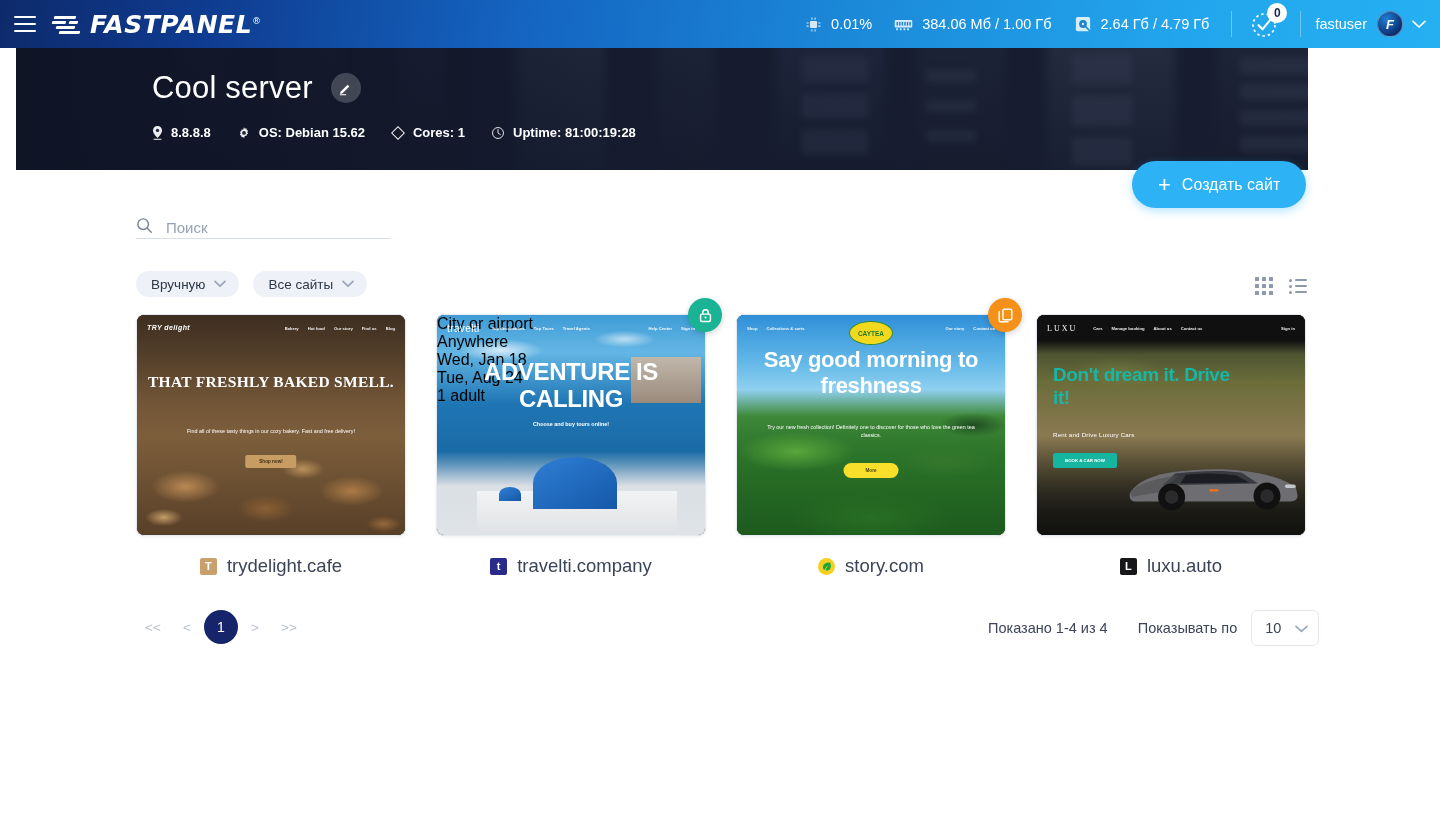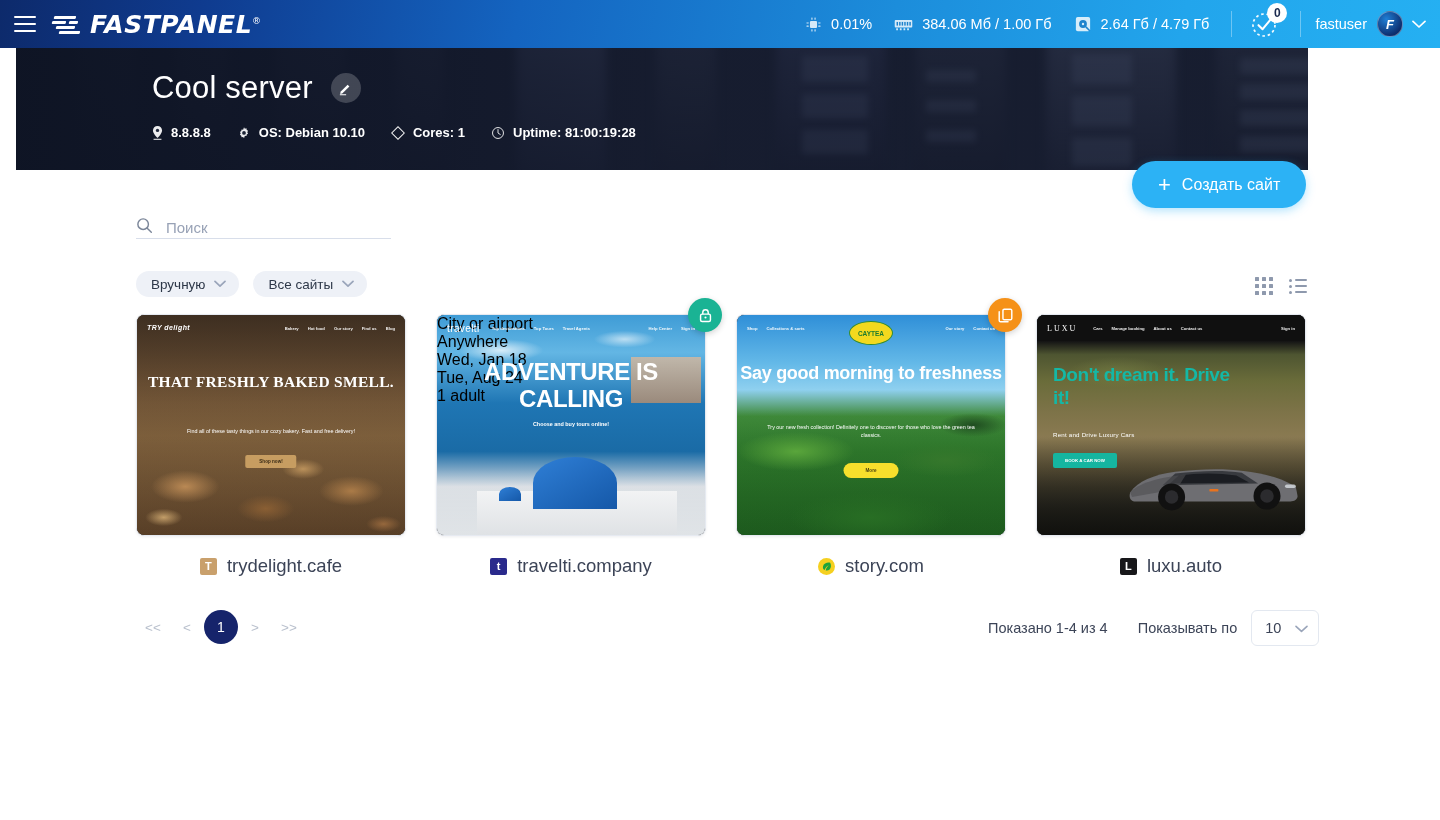--- a/index.html
+++ b/index.html
@@ -411,21 +411,21 @@
         <span>8.8.8.8</span>
       </div>
 
       <div class="meta-item">
         <span class="micon">
           <svg width="14" height="14" viewBox="0 0 24 24">
               <path d="M12 2.2l1.5 2.3 2.7-.5.5 2.7 2.3 1.5-1.4 2.4 1.4 2.4-2.3 1.5-.5 2.7-2.7-.5L12 21l-1.5-2.3-2.7.5-.5-2.7L5 15l1.4-2.4L5 10.2l2.3-1.5.5-2.7 2.7.5z" fill="#fff"></path>
               <circle cx="12" cy="11.8" r="3.2" fill="#1d2537"></circle>
             </svg>
         </span>
-        <span>OS: Debian 10.10</span>
+        <span>OS: Debian 15.62</span>
       </div>
 
       <div class="meta-item">
         <span class="micon">
           <svg width="14" height="14" viewBox="0 0 22 22">
               <rect x="4" y="4" width="14" height="14" transform="rotate(45 11 11)" fill="none" stroke="#fff" stroke-width="1.6"></rect>
             </svg>
         </span>
         <span>Cores: 1</span>
       </div>
@@ -597,21 +597,21 @@
           <div class="tn-nav" style="justify-content:space-between;">
             <div style="display:flex;">
               <span class="lk">Shop</span>
               <span class="lk">Collections &amp; sorts</span>
             </div>
             <div style="display:flex;">
               <span class="lk">Our story</span>
               <span class="lk" style="margin-right:0;">Contact us</span>
             </div>
           </div>
-          <div class="tn-h" style="top:48px;font-size:18px;font-weight:800;line-height:1.2;letter-spacing:-.3px;">Say good morning to freshness</div>
+          <div class="tn-h" style="top:32px;font-size:22px;font-weight:800;line-height:1.2;letter-spacing:-.3px;">Say good morning to freshness</div>
           <div class="tn-sub" style="top:108px;left:30px;right:30px;">Try our new fresh collection! Definitely one to discover for those who love the green tea classics.</div>
           <div class="tn-cta" style="top:148px;background:#f7df2c;color:#4a4410;border-radius:10px;padding:5px 22px;">More</div>
         </div>
       </div>
       <div class="card-foot">
         <span class="fav fav-t3">
           <svg width="11" height="11" viewBox="0 0 14 14">
               <path d="M11.6 2.2C8 1.4 3.6 3 2.6 6.6c-.6 2.2.4 4.2 2 5 .6-2.6 2.6-5 5.4-6.2-2 1.6-3.6 3.8-4 6.6 3.4 1 6.4-1.6 6.6-5 .1-1.9-.4-3.8-1-4.8z" fill="#1da33c"></path>
             </svg>
         </span>

